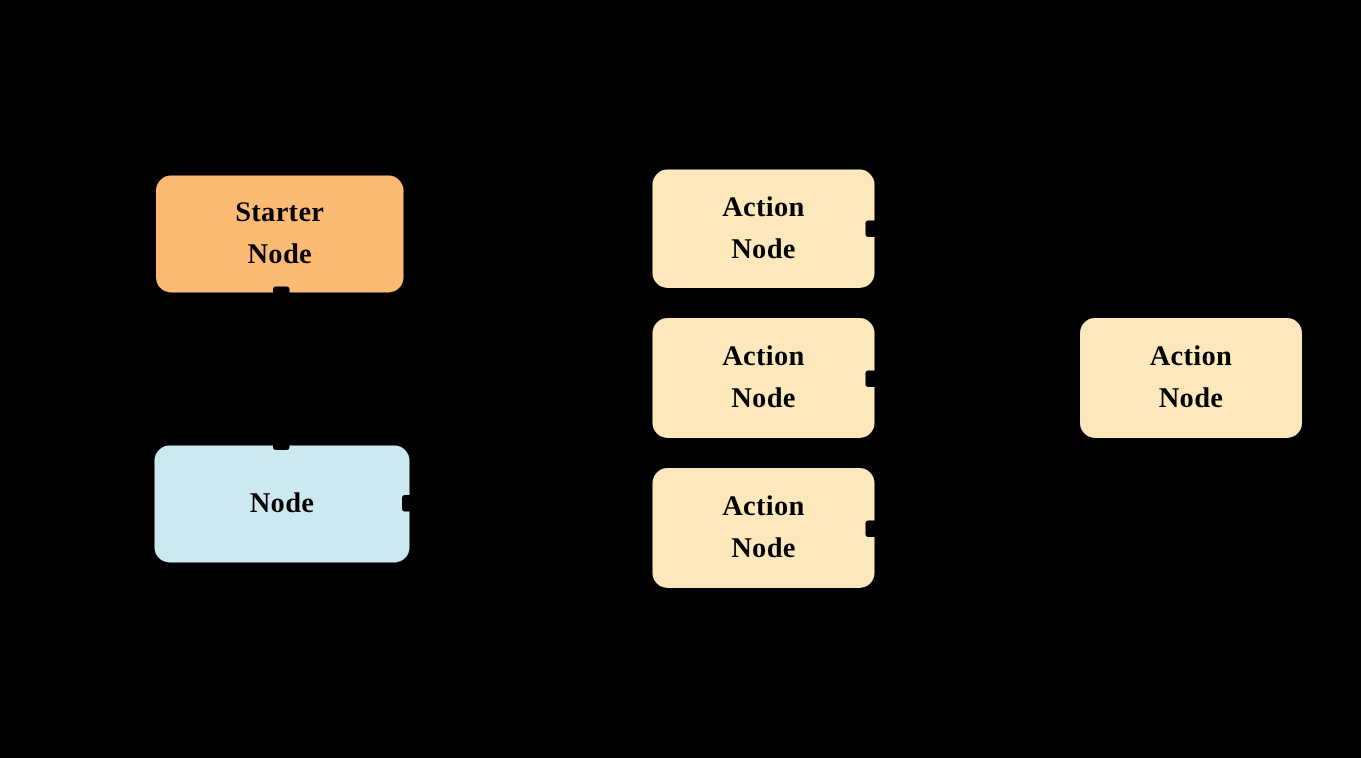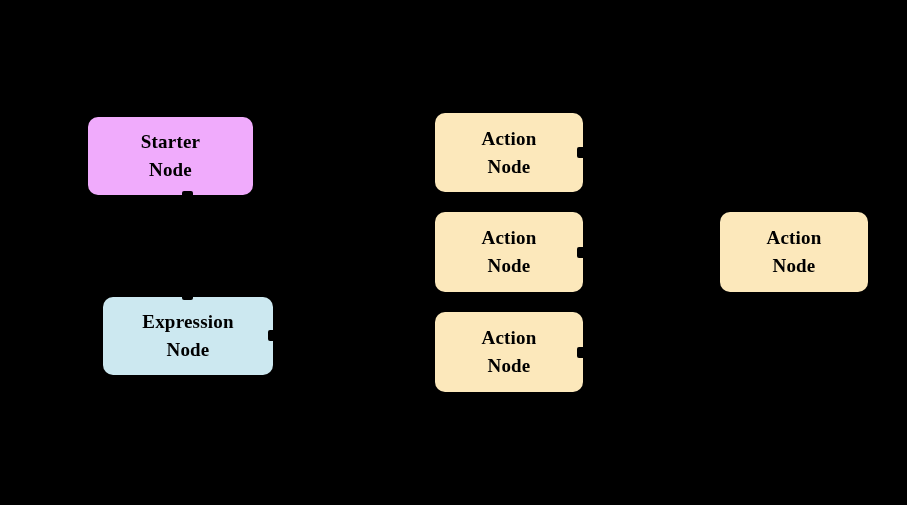--- a/index.html
+++ b/index.html
@@ -52,27 +52,26 @@
     width: 11px;
     height: 6px;
     border-radius: 2px;
   }
 </style>
 </head>
 <body>
 
 <div id="canvas" style="width: 907px; height: 505px; background: rgb(0, 0, 0);">
 
-  <div class="node" id="n-starter" style="left: 88px; top: 117px; width: 165px; height: 78px; background: #f0abfc; color: rgb(0, 0, 0);">
+  <div class="node" id="n-starter" style="left: 104px; top: 117px; width: 165px; height: 78px; background: #fdba74; color: rgb(0, 0, 0);">
     <span class="line">Starter</span>
     <span class="line">Node</span>
   </div>
 
   <div class="node" id="n-expression" style="left: 103px; top: 297px; width: 170px; height: 78px; background: rgb(204, 232, 240); color: rgb(0, 0, 0);">
-    <span class="line">Expression</span>
     <span class="line">Node</span>
   </div>
 
   <div class="node" id="n-action-1" style="left: 435px; top: 113px; width: 148px; height: 79px; background: rgb(252, 232, 187); color: rgb(0, 0, 0);">
     <span class="line">Action</span>
     <span class="line">Node</span>
   </div>
 
   <div class="node" id="n-action-2" style="left: 435px; top: 212px; width: 148px; height: 80px; background: rgb(252, 232, 187); color: rgb(0, 0, 0);">
     <span class="line">Action</span>

